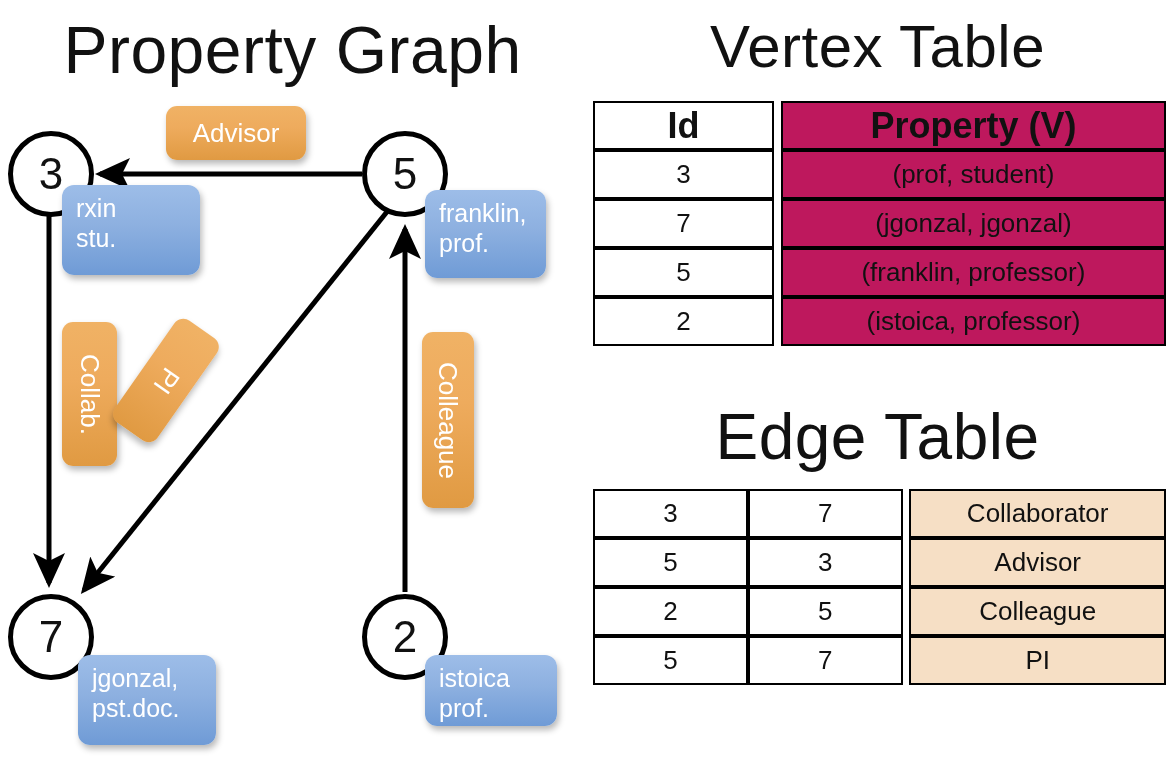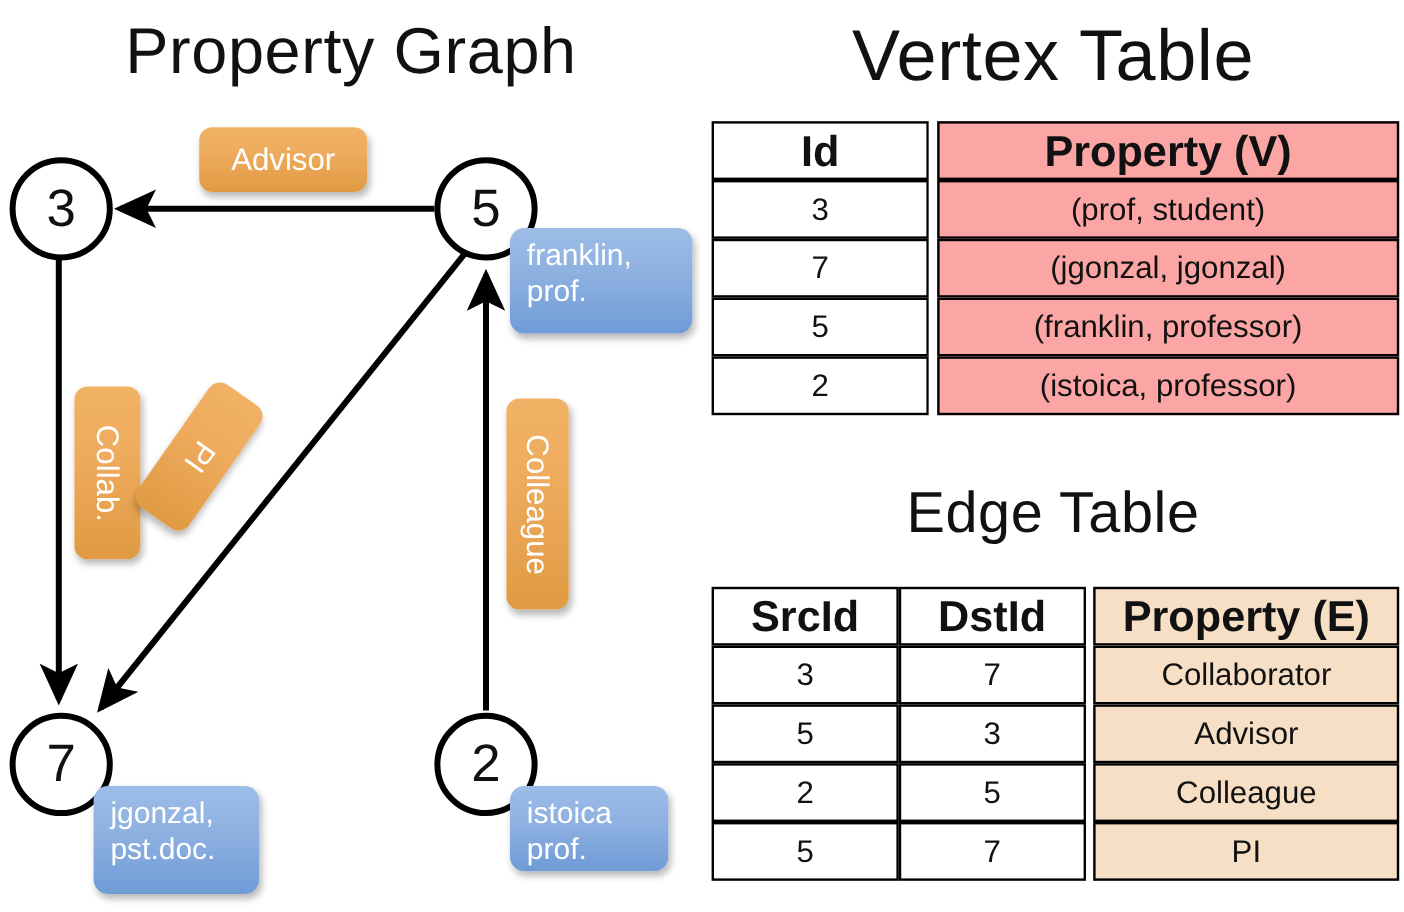--- a/index.html
+++ b/index.html
@@ -20,23 +20,23 @@
   .title {
     position: absolute;
     font-family: "Liberation Sans", sans-serif;
     font-weight: 300;
     font-size: 52px;
     letter-spacing: 0.5px;
     color: #111;
     white-space: nowrap;
     text-align: center;
   }
-  #title-property-graph { left: 0px;   top: 12px;  width: 585px; font-size: 54px; }
+  #title-property-graph { left: 0px;   top: 12px;  width: 585px; font-size: 66px; }
   #title-vertex-table   { left: 585px; top: 12px;  width: 585px; font-size: 60px; }
-  #title-edge-table     { left: 585px; top: 400px; width: 585px; font-size: 48px; }
+  #title-edge-table     { left: 585px; top: 400px; width: 585px; font-size: 64px; }
 
   
   #graph-panel {
     position: absolute;
     left: 0; top: 0;
     width: 585px; height: 760px;
   }
   #graph-edges {
     position: absolute;
     left: 0; top: 0;
@@ -74,21 +74,21 @@
     color: #ffffff;
     font-family: "Liberation Sans", sans-serif;
     font-weight: 300;
     font-size: 25px;
     line-height: 1.18;
     padding: 9px 14px;
     box-sizing: border-box;
     z-index: 5;
   }
   #prop-rxin      { left: 62px;  top: 185px; width: 138px; height: 90px; }
-  #prop-franklin  { left: 425px; top: 190px; width: 152px; height: 88px; }
+  #prop-franklin  { left: 425px; top: 190px; width: 121px; height: 88px; }
   #prop-jgonzal   { left: 78px;  top: 655px; width: 138px; height: 90px; }
   #prop-istoica   { left: 425px; top: 655px; width: 132px; height: 71px; }
 
   
   .edge-label {
     position: absolute;
     border-radius: 11px;
     background: linear-gradient(to bottom, #f0b265 0%, #eeab5d 40%, #e09a42 100%);
     box-shadow: 2px 4px 6px rgba(0,0,0,0.28);
     color: #ffffff;
@@ -149,21 +149,21 @@
   }
   .data-table td {
     font-size: 26px;
   }
   .gap-col {
     border: none !important;
     width: 7px;
     padding: 0 !important;
     background: #fff;
   }
-  .vprop { background: #fca5a5; }
+  .vprop { background: #be185d; }
   .eprop { background: #f6dfc5; }
 
   #vertex-table th.vprop, #vertex-table td.vprop { width: 386px; }
   #vertex-table th.idcol, #vertex-table td.idcol { width: 180px; }
 
   #edge-table th.srccol, #edge-table td.srccol { width: 155px; }
   #edge-table th.dstcol, #edge-table td.dstcol { width: 155px; }
   #edge-table th.eprop, #edge-table td.eprop { width: 256px; }
 </style>
 </head>
@@ -210,20 +210,24 @@
   <div class="vnode" id="vnode-5">
     <span>5</span>
   </div>
   <div class="vnode" id="vnode-7">
     <span>7</span>
   </div>
   <div class="vnode" id="vnode-2">
     <span>2</span>
   </div>
 
+  <div class="prop-box" id="prop-rxin">
+    <div>rxin</div>
+    <div>stu.</div>
+  </div>
   <div class="prop-box" id="prop-franklin">
     <div>franklin,</div>
     <div>prof.</div>
   </div>
   <div class="prop-box" id="prop-jgonzal">
     <div>jgonzal,</div>
     <div>pst.doc.</div>
   </div>
   <div class="prop-box" id="prop-istoica">
     <div>istoica</div>
@@ -256,26 +260,20 @@
   <tr>
     <td class="idcol">2</td>
     <td class="gap-col"></td>
     <td class="vprop">(istoica, professor)</td>
   </tr>
 </tbody>
   </table>
 
 <table class="data-table" id="edge-table">
   <tbody>
-      <tr>
-    <th class="srccol">SrcId</th>
-    <th class="dstcol">DstId</th>
-    <td class="gap-col"></td>
-    <th class="eprop">Property (E)</th>
-  </tr>
   <tr>
     <td class="srccol">3</td>
     <td class="dstcol">7</td>
     <td class="gap-col"></td>
     <td class="eprop">Collaborator</td>
   </tr>
   <tr>
     <td class="srccol">5</td>
     <td class="dstcol">3</td>
     <td class="gap-col"></td>

